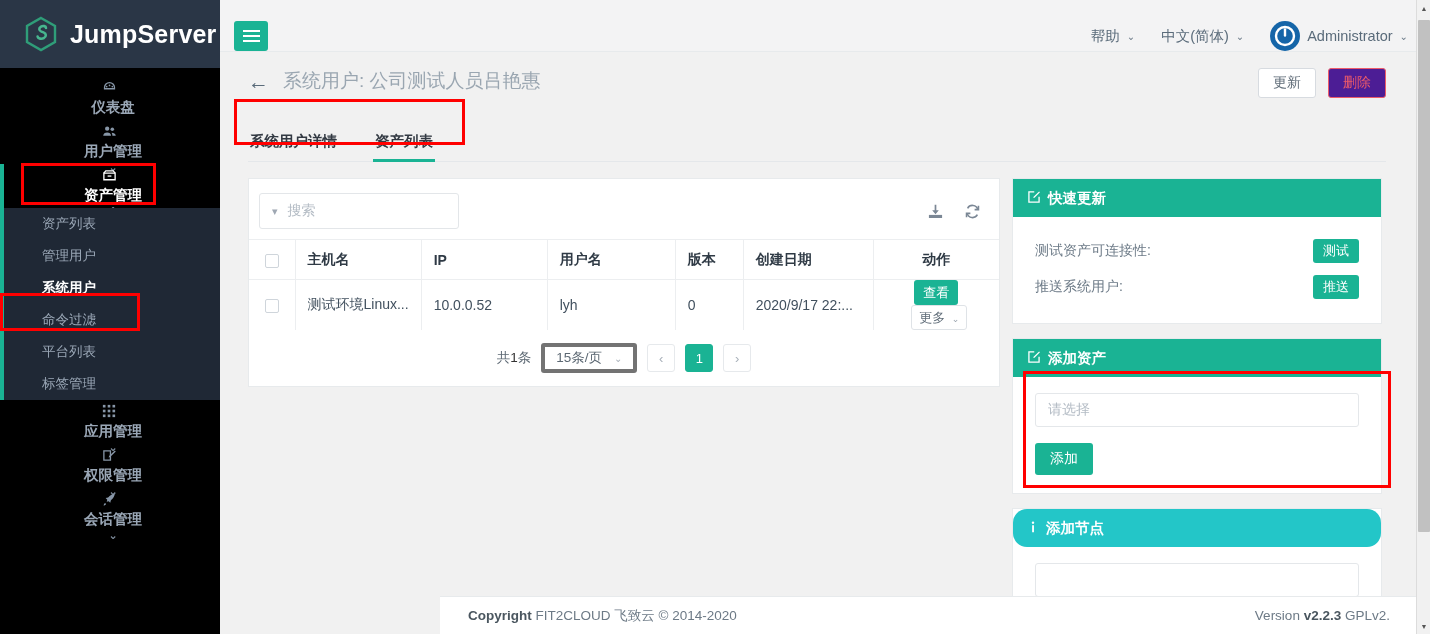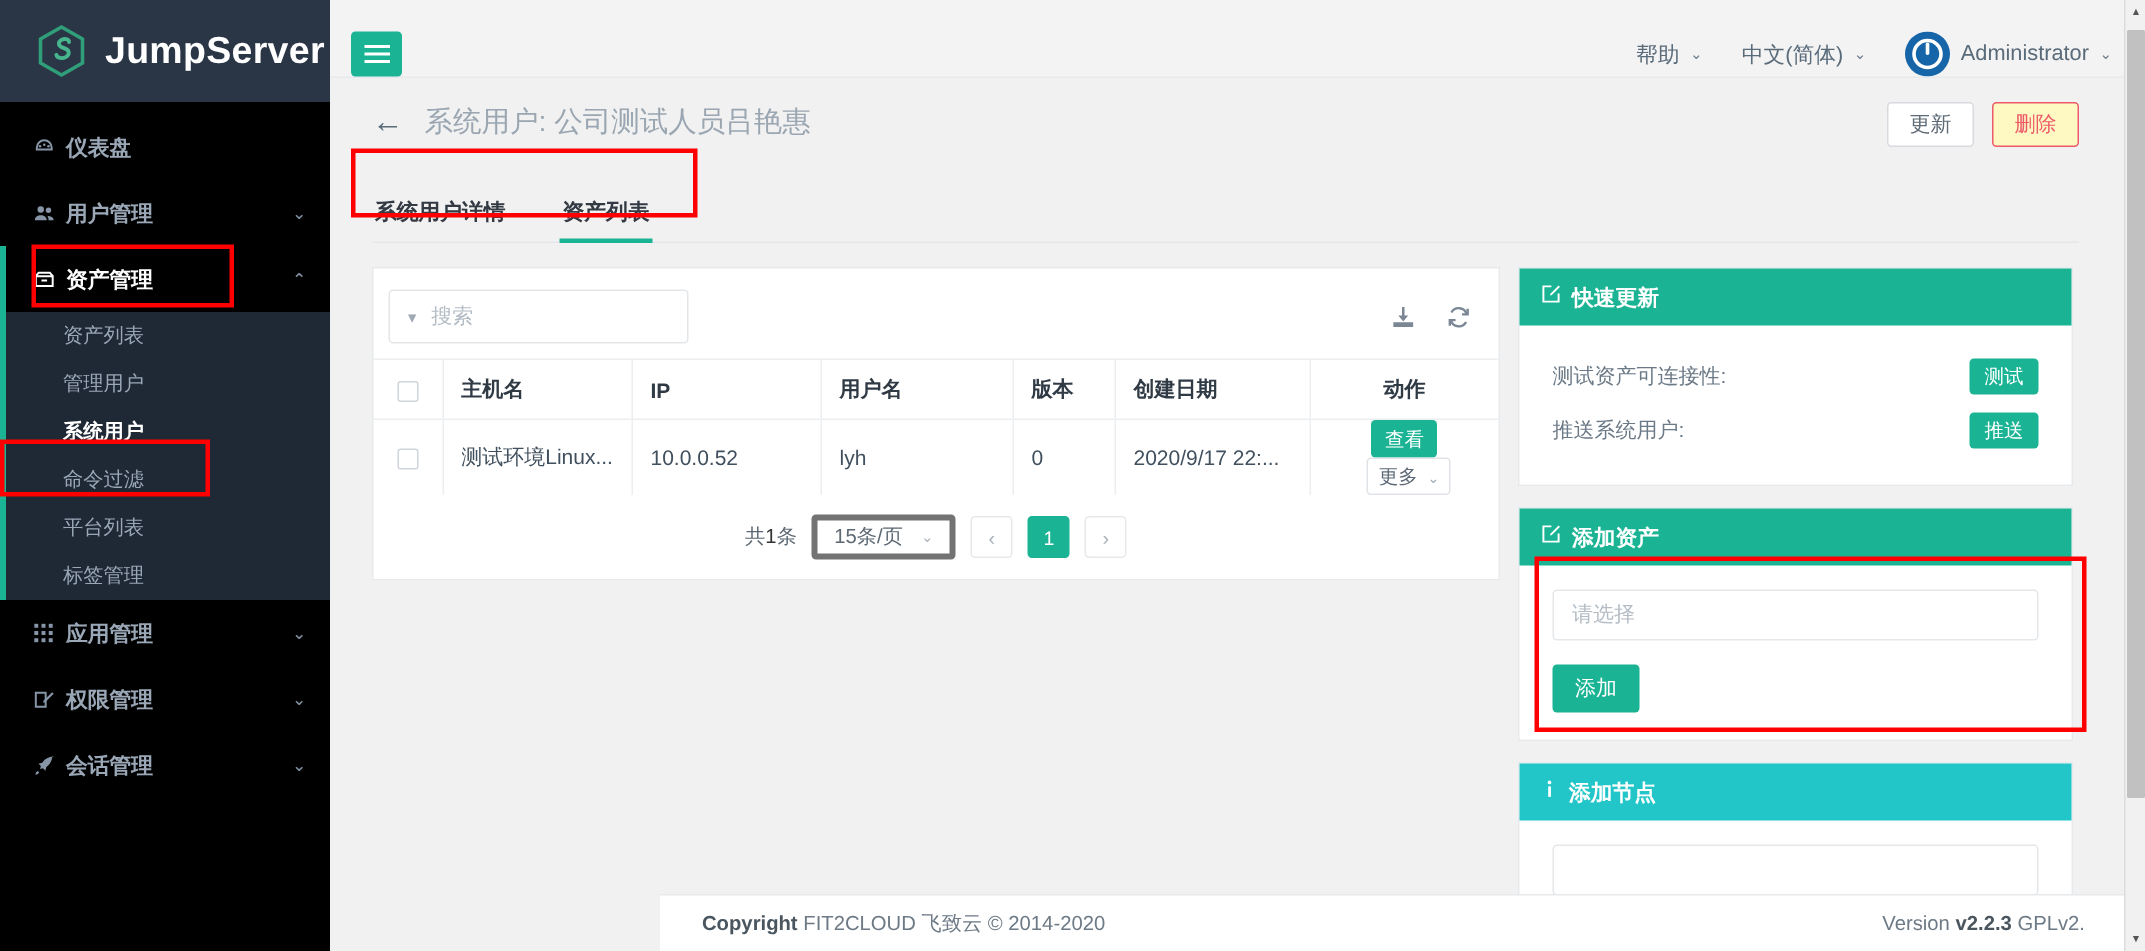--- a/index.html
+++ b/index.html
@@ -23,21 +23,21 @@
     background: #2a3646;
   }
   .logo-mark { width: 38px; height: 38px; flex: 0 0 38px; }
   .logo-text { color: #ffffff; font-size: 25px; font-weight: bold; letter-spacing: .2px; }
 
   .nav { padding-top: 8px; }
   .nav-item {
     height: 44px; display: flex; align-items: center;
     padding-left: 22px; padding-right: 16px;
     color: #9aa7b6; font-size: 14.5px; font-weight: bold;
-    position: relative; cursor: pointer;
+    position: relative; cursor: pointer; flex-direction: column;
   }
   .nav-item .ico { width: 22px; flex: 0 0 22px; display: flex; align-items: center; color: #8796a7; }
   .nav-item .lbl { flex: 1; }
   .nav-item .chev { font-size: 11px; color: #7e8c9c; }
   .nav-item.active { color: #ffffff; }
   .nav-item.active .ico { color: #ffffff; }
   .nav-item.active::before {
     content: ""; position: absolute; left: 0; top: 0; bottom: 0;
     width: 4px; background: #1ab394;
   }
@@ -79,21 +79,21 @@
   .page-title { display: flex; align-items: center; gap: 14px; color: #9aa6b1; font-size: 19px; }
   .back-arrow { color: #5a6b7a; font-size: 21px; cursor: pointer; line-height: 1; }
   .head-btns { margin-left: auto; display: flex; gap: 12px; }
   .btn-outline {
     min-width: 58px; height: 30px; padding: 0 13px; font-size: 14px;
     background: #ffffff; border: 1px solid #d7dbe0; border-radius: 3px;
     color: #5e6b77; cursor: pointer;
   }
   .btn-danger-outline {
     min-width: 58px; height: 30px; padding: 0 13px; font-size: 14px;
-    background: #fef9c3; border: 1px solid #ed5a69; border-radius: 3px;
+    background: #4c1d95; border: 1px solid #ed5a69; border-radius: 3px;
     color: #ed5a69; cursor: pointer;
   }
 
   .tabs {
     margin: 28px 30px 0 28px; display: flex; gap: 34px;
     border-bottom: 1px solid #e4e7ea;
   }
   .tab {
     padding: 6px 2px 10px; font-size: 14.5px; color: #333a43; font-weight: bold;
     cursor: pointer; position: relative;
@@ -152,21 +152,21 @@
     width: 28px; height: 28px; border: 1px solid #e6e9ec; border-radius: 3px; background: #fff;
     display: flex; align-items: center; justify-content: center; color: #a8b0b9; font-size: 13px; cursor: pointer;
   }
   .pg-btn.num { background: #1ab394; border-color: #1ab394; color: #fff; }
 
   .card { background: #ffffff; border: 1px solid #e7eaec; margin-bottom: 14px; }
   .card-head {
     height: 38px; display: flex; align-items: center; gap: 7px; padding: 0 14px;
     background: #1ab394; color: #ffffff; font-size: 14.5px; font-weight: bold;
   }
-  .card-head.info { background: #23c6c8; }
+  .card-head.info { background: #23c6c8; border-radius: 14px; }
   .card-body { padding: 16px 22px 18px; }
   .kv-row { display: flex; align-items: center; height: 36px; }
   .kv-row .k { color: #6c7a87; font-size: 14px; }
   .kv-row .v { margin-left: auto; }
   .btn-pill {
     height: 24px; padding: 0 10px; background: #1ab394; border: none; border-radius: 3px;
     color: #fff; font-size: 13px; cursor: pointer;
   }
   .select-field {
     height: 34px; border: 1px solid #e4e7ea; border-radius: 3px; display: flex; align-items: center;

